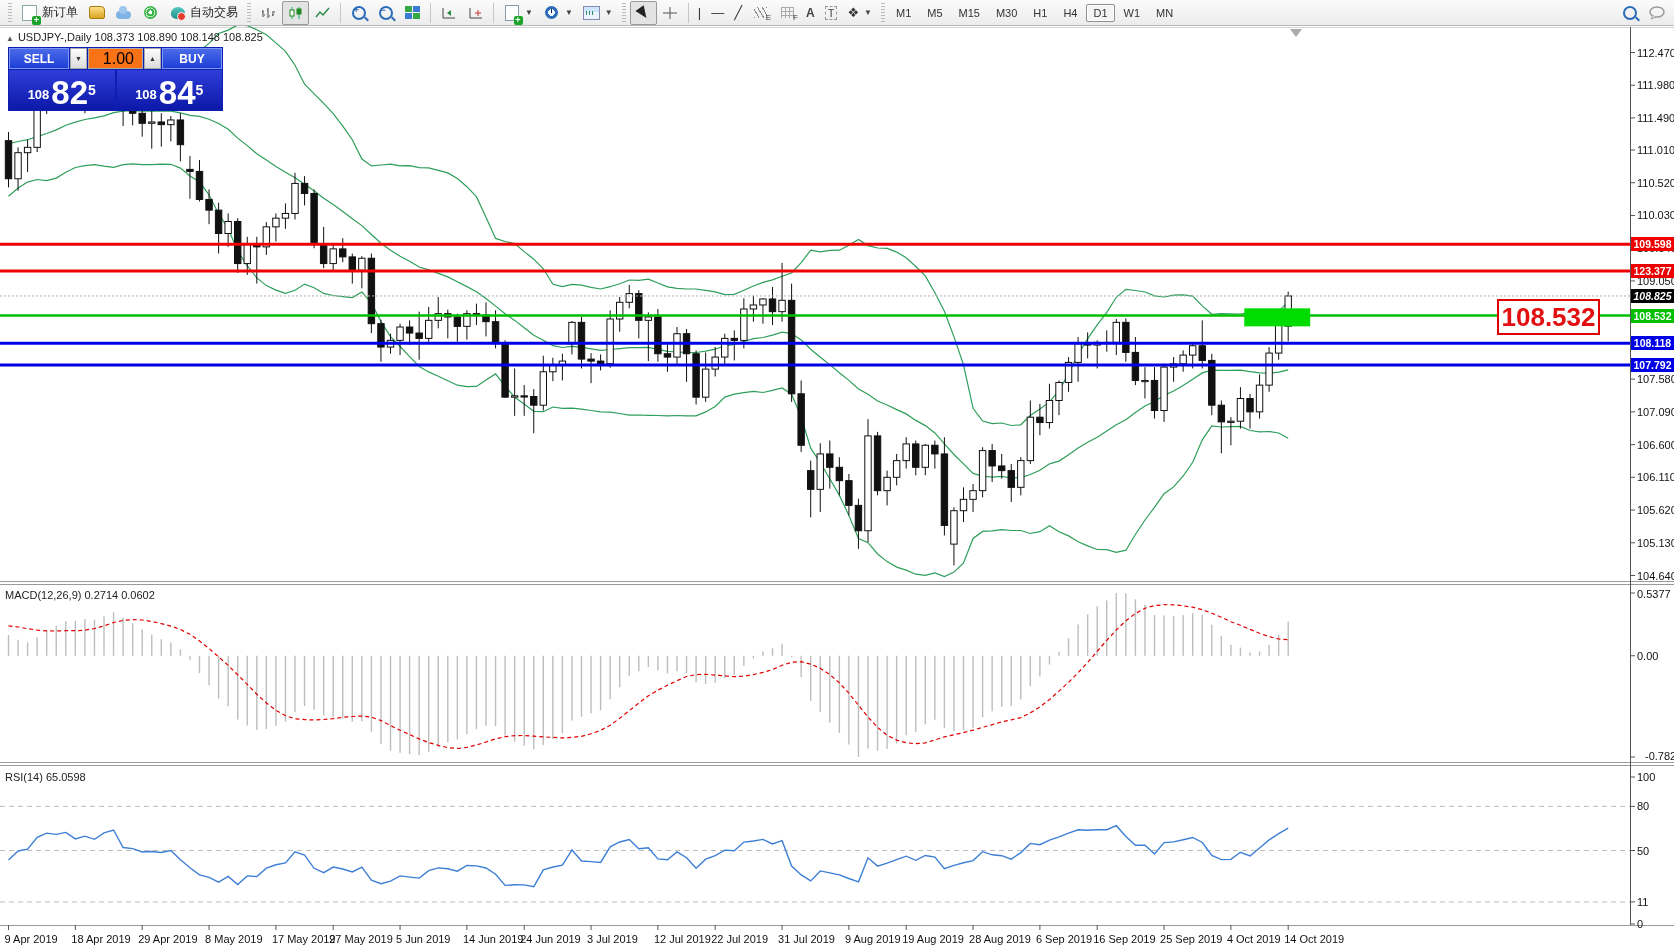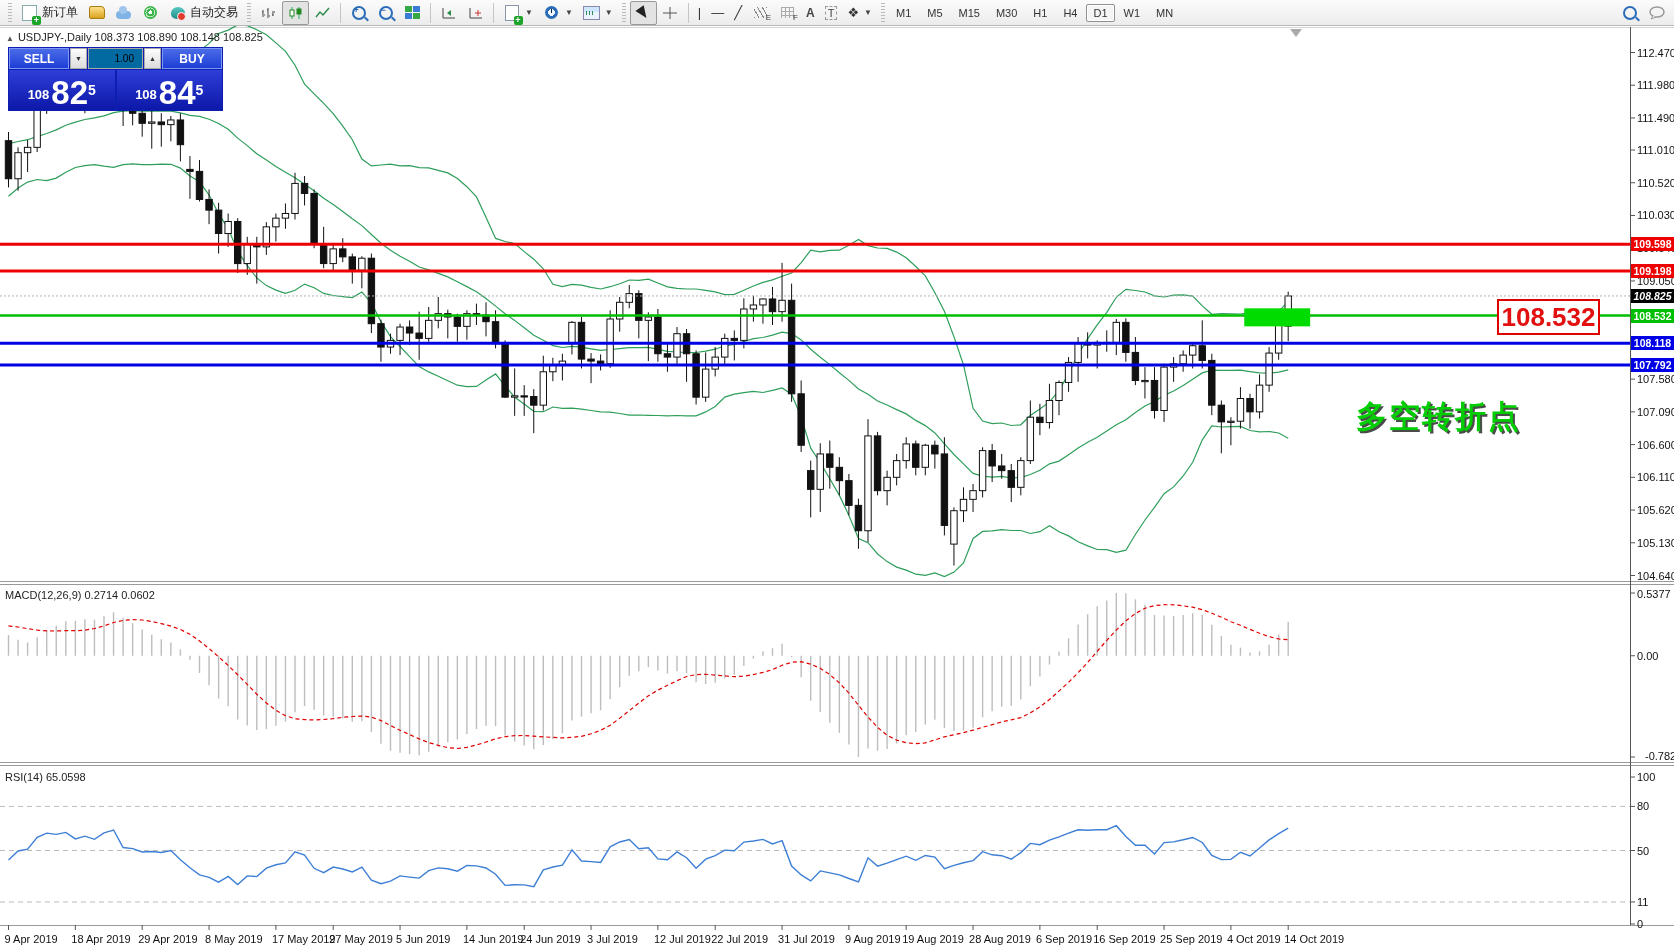--- a/index.html
+++ b/index.html
@@ -57,21 +57,21 @@
        font-size:10.5px;font-weight:bold;color:#fff;transform:translateY(-7px);z-index:7;}
   .date-label{position:absolute;font-size:11px;color:#111;top:933px;white-space:nowrap;}
   .ind-header{position:absolute;font-size:11px;color:#222;z-index:6;}
   
   .panel{position:absolute;left:8px;top:47px;width:215px;z-index:10;background:#0d1fb0;padding:1px;box-sizing:border-box;}
   .panel .row1{display:flex;height:21px;gap:1px;}
   .btn-trade{flex:0 0 60px;background:linear-gradient(#4a6ce8,#1d3ed6);color:#fff;font-size:12px;font-weight:bold;
              display:flex;align-items:center;justify-content:center;border:1px solid #7d97f2;box-sizing:border-box;}
   .spin{flex:0 0 17px;background:linear-gradient(#fdfdfd,#dcdcdc);border:1px solid #aaa;box-sizing:border-box;
         display:flex;align-items:center;justify-content:center;font-size:7px;color:#333;}
-  .vol{flex:1;background:#0369a1;border:1px solid #aaa;box-sizing:border-box;font-size:10px;color:#000;
+  .vol{flex:1;background:#f97316;border:1px solid #aaa;box-sizing:border-box;font-size:16px;color:#000;
        display:flex;align-items:center;justify-content:flex-end;padding-right:8px;}
   .row2{display:flex;height:40px;gap:2px;margin-top:1px;}
   .quote{flex:1;background:linear-gradient(#2e3ed8,#0c18a8);color:#fff;display:flex;align-items:flex-end;justify-content:center;padding-bottom:2px;}
   .quote .small{font-size:13px;font-weight:bold;margin-right:2px;line-height:26px;}
   .quote .big{font-size:33px;font-weight:bold;line-height:30px;}
   .quote .sup{font-size:14px;font-weight:bold;line-height:40px;vertical-align:top;align-self:flex-start;}
   
   .callout{position:absolute;left:1497px;top:299px;width:99px;height:32px;background:#fff;border:2px solid #e00000;
            color:#e21010;font-size:26px;font-weight:bold;display:flex;align-items:center;justify-content:center;z-index:8;}
   .cn-note{position:absolute;left:1356px;top:396px;font-size:31px;font-weight:bold;color:#00ce00;
@@ -758,21 +758,21 @@
       <span style="position:absolute;left:1637px;top:314px;font-size:11px;color:#111;transform:translateY(-6px);">108.560</span>
       <span style="position:absolute;left:1637px;top:346px;font-size:11px;color:#111;transform:translateY(-6px);">108.070</span>
       <span style="position:absolute;left:1637px;top:379px;font-size:11px;color:#111;transform:translateY(-6px);">107.580</span>
       <span style="position:absolute;left:1637px;top:412px;font-size:11px;color:#111;transform:translateY(-6px);">107.090</span>
       <span style="position:absolute;left:1637px;top:445px;font-size:11px;color:#111;transform:translateY(-6px);">106.600</span>
       <span style="position:absolute;left:1637px;top:477px;font-size:11px;color:#111;transform:translateY(-6px);">106.110</span>
       <span style="position:absolute;left:1637px;top:510px;font-size:11px;color:#111;transform:translateY(-6px);">105.620</span>
       <span style="position:absolute;left:1637px;top:543px;font-size:11px;color:#111;transform:translateY(-6px);">105.130</span>
       <span style="position:absolute;left:1637px;top:576px;font-size:11px;color:#111;transform:translateY(-6px);">104.640</span>
       <span style="top: 244.333px; background: rgb(238, 0, 0);" class="tag">109.598</span>
-      <span style="top: 271.051px; background: rgb(238, 0, 0);" class="tag">109.198</span>
+      <span style="top: 271.051px; background: rgb(238, 0, 0);" class="tag">123.377</span>
       <span style="top: 315.536px; background: rgb(0, 190, 0);" class="tag">108.532</span>
       <span style="top: 343.189px; background: rgb(0, 0, 230);" class="tag">108.118</span>
       <span style="top: 364.964px; background: rgb(0, 0, 230);" class="tag">107.792</span>
       <span style="top: 295.966px; background: rgb(0, 0, 0); font-style: italic;" class="tag">108.825</span>
       <span style="position:absolute;left:1637px;top:593px;font-size:11px;color:#111;transform:translateY(-5px);">0.5377</span>
       <span style="position:absolute;left:1637px;top:656px;font-size:11px;color:#111;transform:translateY(-6px);">0.00</span>
       <span style="position:absolute;left:1637px;top:757px;font-size:11px;color:#111;transform:translateY(-7px);margin-left:8px;">-0.7823</span>
       <span style="position:absolute;left:1637px;top:777px;font-size:11px;color:#111;transform:translateY(-6px);">100</span>
       <span style="position:absolute;left:1637px;top:806px;font-size:11px;color:#111;transform:translateY(-6px);">80</span>
       <span style="position:absolute;left:1637px;top:851px;font-size:11px;color:#111;transform:translateY(-6px);">50</span>
@@ -821,17 +821,16 @@
       </div>
       <div class="quote">
         <span class="small">108</span>
           <span class="big">84</span>
           <span class="sup">5</span>
       </div>
     </div>
   </div>
 
   <div class="callout">108.532</div>
-  <div class="cn-note">多空转折点</div>
 
   <div class="ind-header" style="left:5px;top:589px;">MACD(12,26,9) 0.2714 0.0602</div>
   <div class="ind-header" style="left:5px;top:771px;">RSI(14) 65.0598</div>
 </div>
 
 </body></html>

